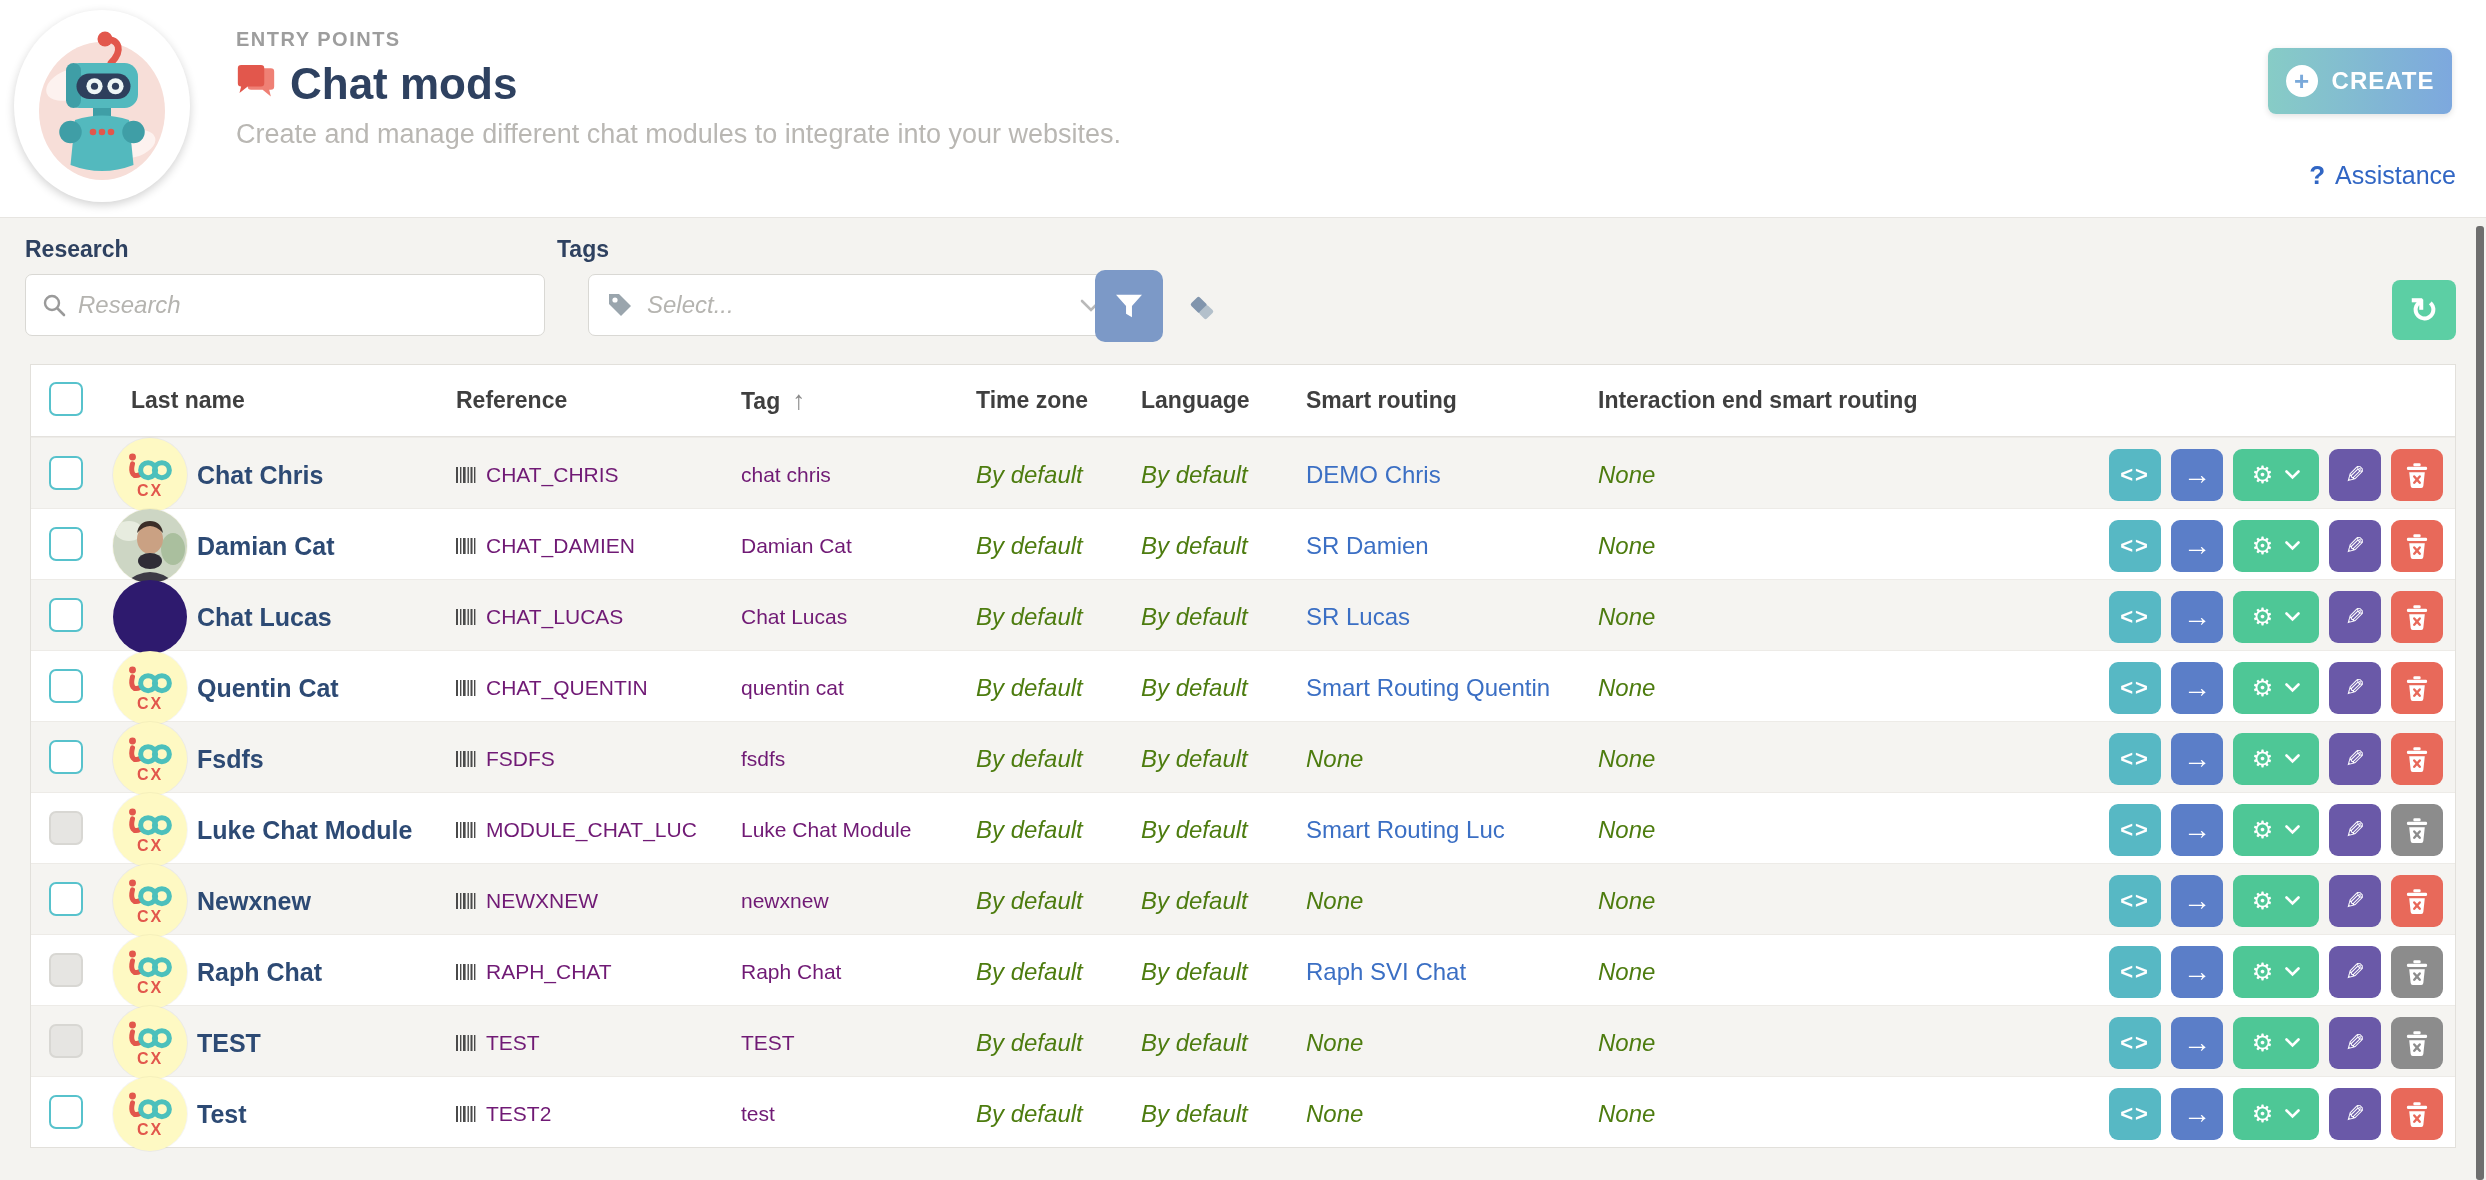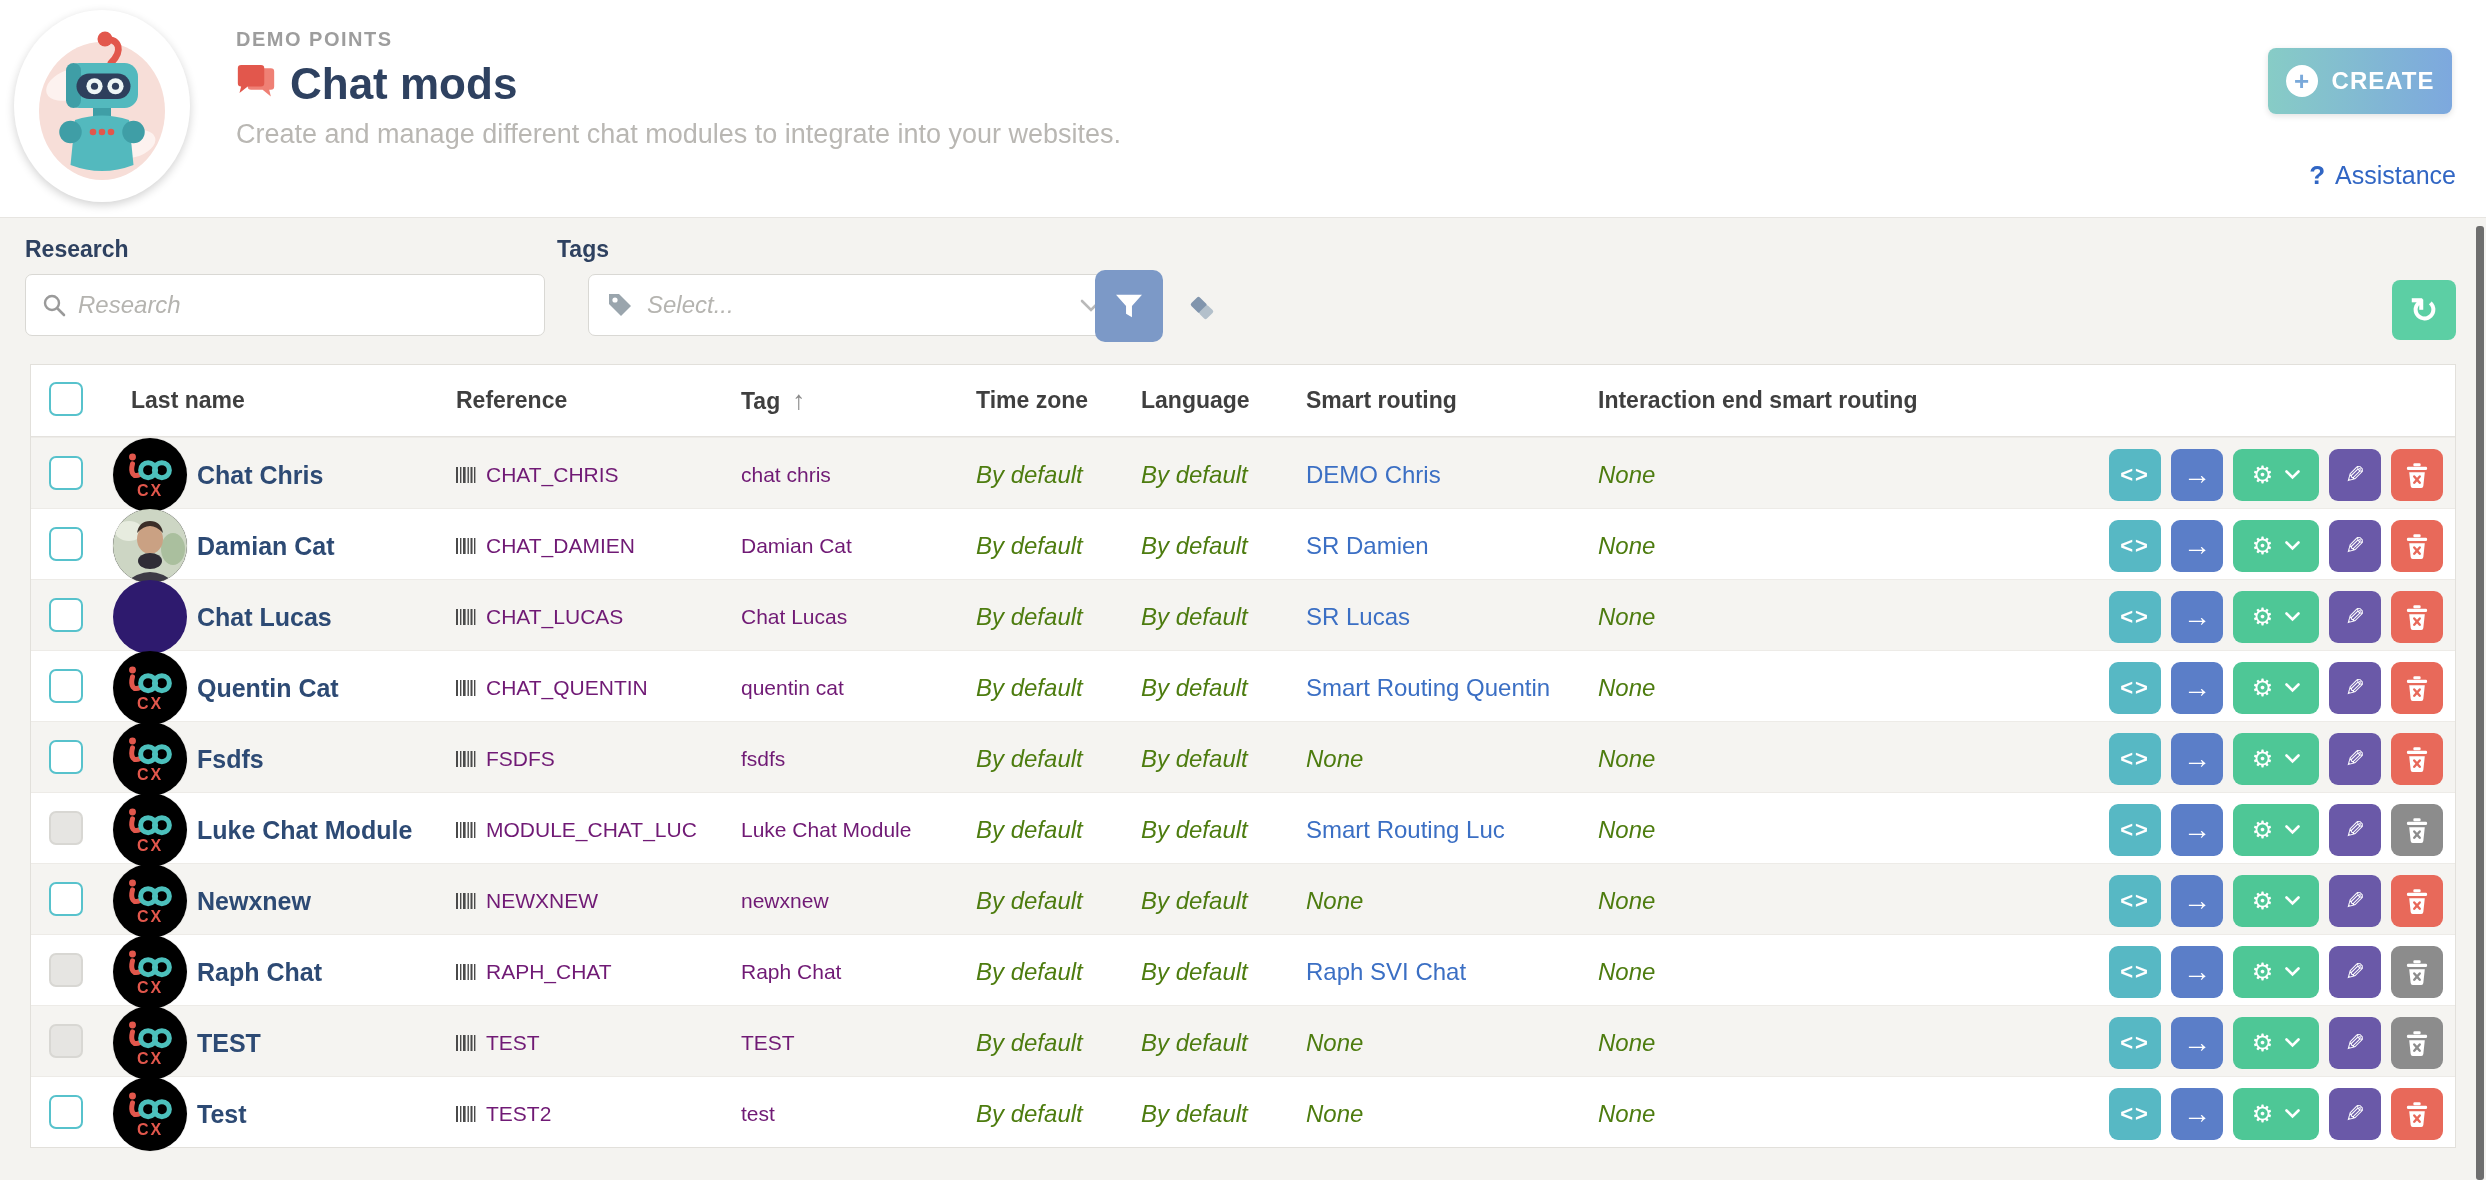--- a/index.html
+++ b/index.html
@@ -54,21 +54,21 @@
   .th{font-size:23px;font-weight:bold;color:#3f3f3f;}
   .th-last{padding-left:18px;}
   .sort-arrow{color:#8a8a8a;font-size:26px;font-weight:normal;margin-left:12px;}
   .cb-cell{padding-left:18px;}
   .checkbox{display:inline-block;width:34px;height:34px;border:2px solid #57c2cc;border-radius:7px;background:#fff;cursor:pointer;}
   .row{height:71px;border-top:1px solid #edebe7;overflow:visible;}
   .row.striped{background:#f5f4f1;}
   .row.disabled .checkbox{background:#e6e5e2;border-color:#d8d7d3;}
   .name-cell{display:flex;align-items:center;gap:10px;overflow:visible;}
   .avatar{width:74px;height:74px;border-radius:50%;flex:0 0 74px;display:flex;flex-direction:column;align-items:center;
-    justify-content:center;background:#000000;box-shadow:0 0 0 1px rgba(0,0,0,.04);overflow:hidden;position:relative;z-index:2;}
+    justify-content:center;background:#fef9c3;box-shadow:0 0 0 1px rgba(0,0,0,.04);overflow:hidden;position:relative;z-index:2;}
   .avatar .logo-mark,.avatar .photo-img{display:none;}
   .avatar.avatar-cx-logo .logo-mark{display:flex;flex-direction:column;align-items:center;line-height:1;}
   .avatar.avatar-photo .photo-img{display:block;}
   .avatar.avatar-purple-circle{background:#2e1a6e;box-shadow:none;}
   .logo-cx{color:var(--coral);font-weight:bold;font-size:16px;letter-spacing:2px;margin-top:1px;}
   .mod-name{font-size:25px;font-weight:600;color:#2d4a74;}
   .ref-cell{display:flex;align-items:center;gap:10px;}
   .cell-text{font-size:21px;color:#701a75;}
   .muted-italic{font-style:italic;color:#4d7c0f;font-size:24px;}
   .link{color:var(--linkblue);font-size:24px;cursor:pointer;}
@@ -109,21 +109,21 @@
       <rect x="44" y="56" width="12" height="6" fill="#3f9ea6"></rect>
       <path d="M32 64 q18 -6 36 0 l3 30 q-21 8 -42 0 z" fill="#53b9be"></path>
       <circle cx="29" cy="72" r="7.5" fill="#3f9ea6"></circle>
       <circle cx="71" cy="72" r="7.5" fill="#3f9ea6"></circle>
       <circle cx="44" cy="72" r="2.2" fill="#e2574c"></circle>
         <circle cx="50" cy="72" r="2.2" fill="#e2574c"></circle>
         <circle cx="56" cy="72" r="2.2" fill="#e2574c"></circle>
     </svg>
   </div>
   <div class="head-text">
-    <div class="eyebrow">DEMO POINTS</div>
+    <div class="eyebrow">ENTRY POINTS</div>
     <div class="title-row">
       <svg width="40" height="38" viewBox="0 0 24 23">
         <path fill="#ef8075" d="M9 2h12a2 2 0 0 1 2 2v9a2 2 0 0 1-2 2h-1l1 4-5-4H9a2 2 0 0 1-2-2V4a2 2 0 0 1 2-2z"></path>
         <path fill="#e2574c" d="M3 0h12a2 2 0 0 1 2 2v9a2 2 0 0 1-2 2H7l-5 4 1-4H3a2 2 0 0 1-2-2V2a2 2 0 0 1 2-2z"></path>
       </svg>
       <span class="page-title">Chat mods</span>
     </div>
     <div class="desc">Create and manage different chat modules to integrate into your websites.</div>
   </div>
   <button class="create-btn">

